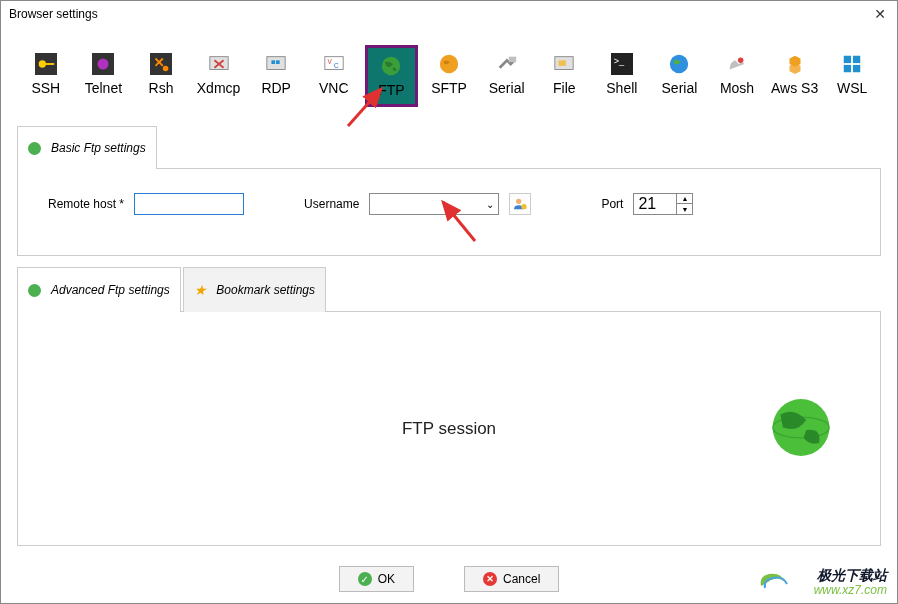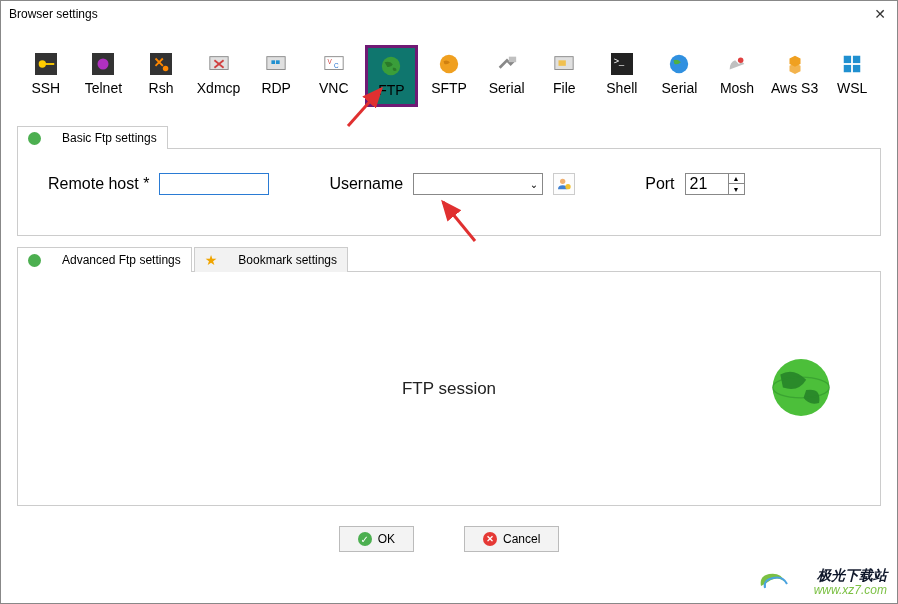--- a/index.html
+++ b/index.html
@@ -69,28 +69,29 @@
       margin: 10px 16px;
     }
     .tab-header {
       display: flex;
       border-bottom: 1px solid #ccc;
     }
     .tab {
       background: #fff;
       border: 1px solid #ccc;
       border-bottom: none;
-      padding: 4px 10px;
-      display: flex;
-      align-items: center;
-      gap: 21px;
+      padding: 14px 10px;
+      display: flex;
+      align-items: center;
+      gap: 10px;
       font-size: 12px;
       margin-right: 2px;
       position: relative;
       top: 1px;
+      font-style: italic;
     }
     .tab.inactive { background: #f2f2f2; }
     .tab-icon-green {
       width: 13px; height: 13px;
       background: #4caf50;
       border-radius: 50%;
       display: inline-block;
     }
     .tab-icon-star {
       color: #f0a500;
@@ -98,21 +99,21 @@
     }
 
     .basic-panel {
       border: 1px solid #ccc;
       border-top: none;
       padding: 24px 30px 40px 30px;
       display: flex;
       align-items: center;
       gap: 10px;
     }
-    .field-label { font-size: 16px; }
+    .field-label { font-size: 12px; }
     .input-text {
       border: 1px solid #2a7bd4;
       height: 22px;
       padding: 2px 4px;
       font-size: 12px;
     }
     .combo {
       border: 1px solid #888;
       height: 22px;
       width: 130px;

